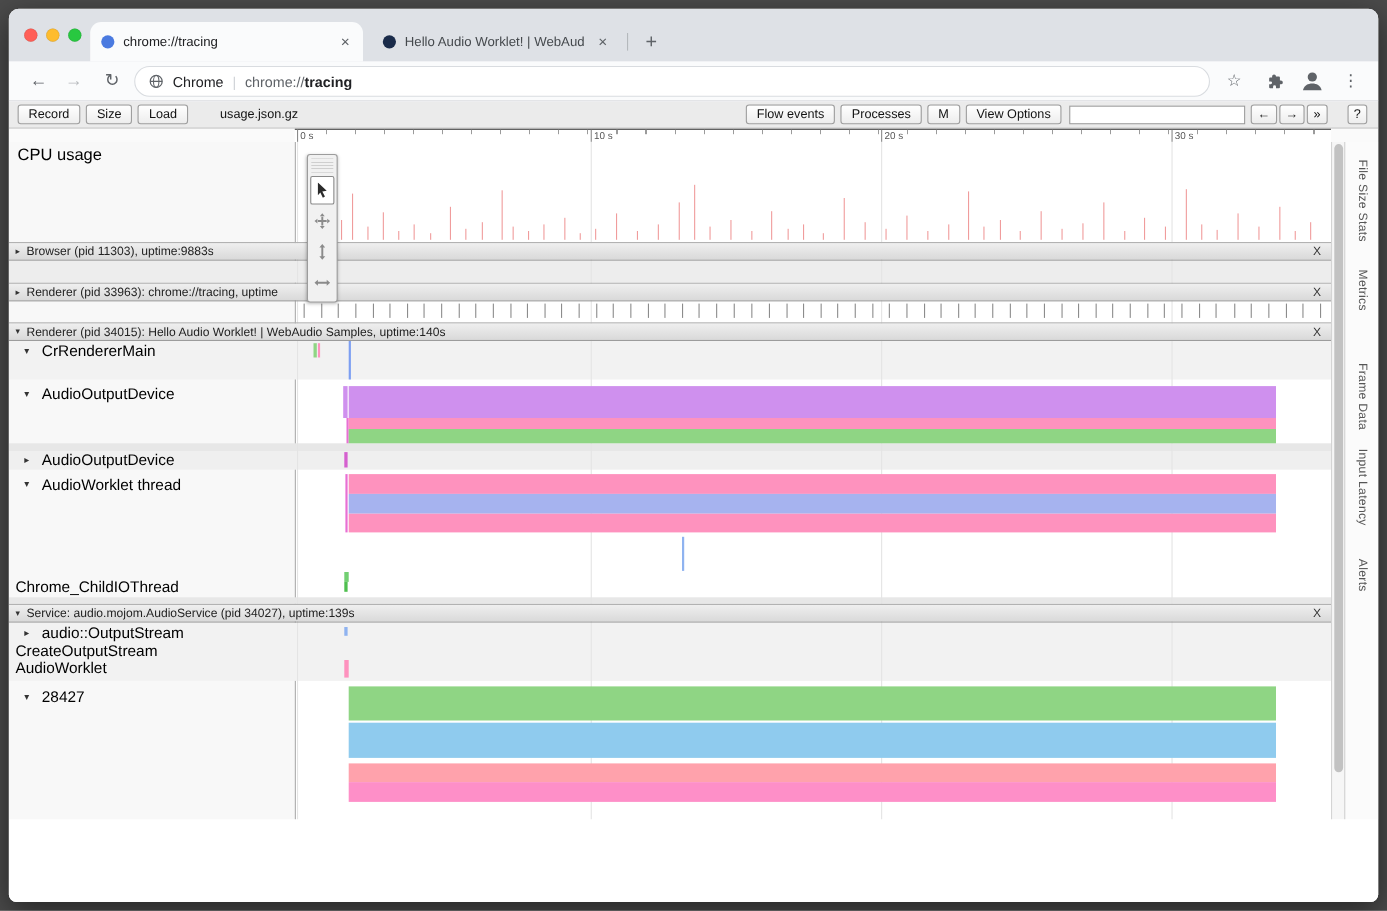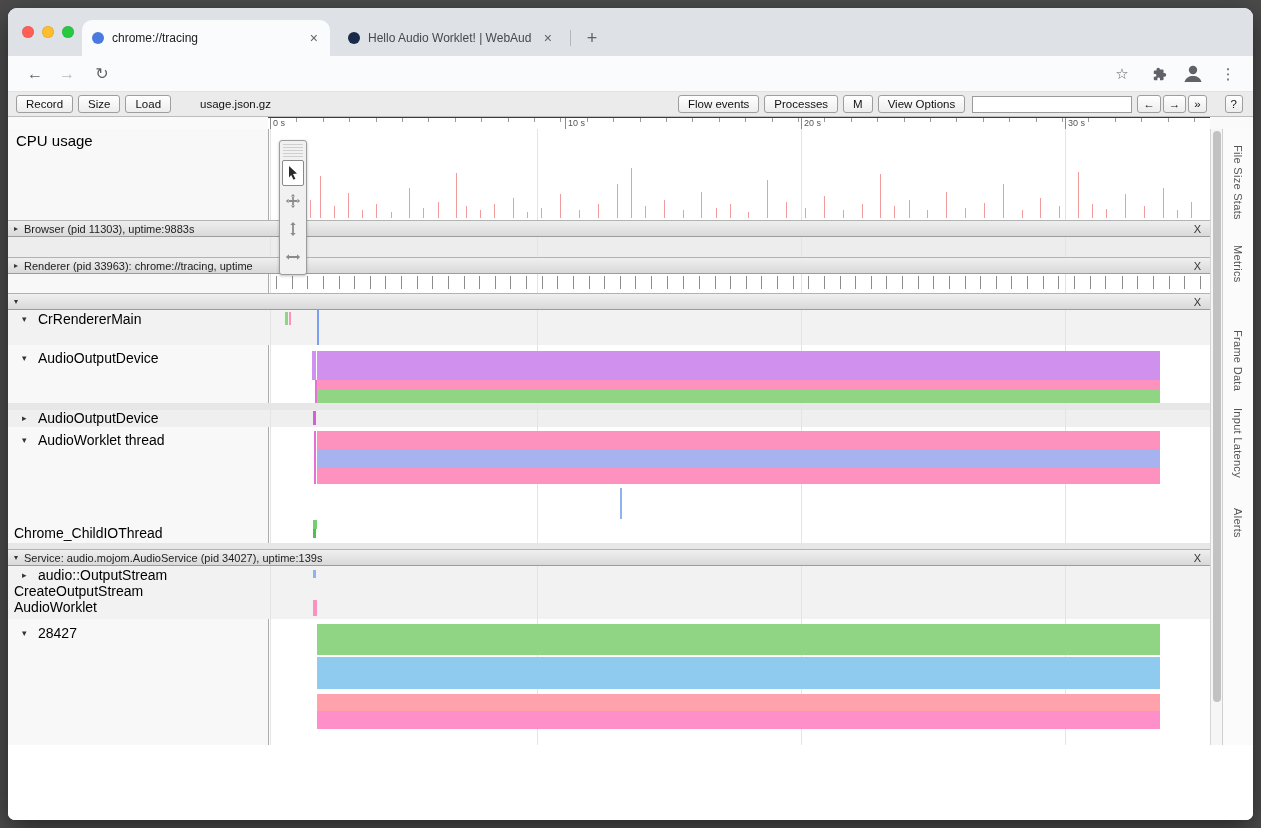--- a/index.html
+++ b/index.html
@@ -121,20 +121,31 @@
       <span class="tab-x">×</span>
     </div>
     <span class="tab-divider"></span>
     <span class="newtab">+</span>
   </div>
 
   <div class="navbar">
     <span class="nav-btn" style="left:15px">←</span>
     <span class="nav-btn disabled" style="left:47px">→</span>
     <span class="nav-btn" style="left:82px">↻</span>
+    <div class="omnibox">
+      <svg width="14" height="14" viewBox="0 0 16 16">
+        <circle cx="8" cy="8" r="6.2" fill="none" stroke="#5f6368" stroke-width="1.3"></circle>
+        <ellipse cx="8" cy="8" rx="2.8" ry="6.2" fill="none" stroke="#5f6368" stroke-width="1.1"></ellipse>
+        <line x1="1.8" y1="8" x2="14.2" y2="8" stroke="#5f6368" stroke-width="1.1"></line>
+      </svg>
+      <span class="site">Chrome</span>
+      <span class="sep">|</span>
+      <span class="scheme">chrome://</span>
+        <span class="host">tracing</span>
+    </div>
     <span class="nav-btn" style="left:1102px;font-size:15px">☆</span>
     <svg class="nav-ic" style="left:1144px;top:10px" width="16" height="16" viewBox="0 0 18 18">
       <path d="M7 2a2 2 0 0 0-2 2v1H3a1 1 0 0 0-1 1v3h1.5a1.5 1.5 0 0 1 0 3H2v3a1 1 0 0 0 1 1h3v-1.5a1.5 1.5 0 0 1 3 0V16h3a1 1 0 0 0 1-1v-3h1a2 2 0 0 0 0-4h-1V5a1 1 0 0 0-1-1H9V4a2 2 0 0 0-2-2z" fill="#5f6368"></path>
     </svg>
     <svg class="nav-ic" style="left:1174px;top:7px" width="22" height="22" viewBox="0 0 22 22">
       <circle cx="11" cy="7" r="4.2" fill="#5f6368"></circle>
       <path d="M2.5 19c1.2-4.2 4.5-6 8.5-6s7.3 1.8 8.5 6z" fill="#5f6368"></path>
     </svg>
     <span class="nav-btn" style="left:1208px;font-size:15px">⋮</span>
   </div>
@@ -153,21 +164,21 @@
       <button class="tbtn sq">←</button>
       <button class="tbtn sq">→</button>
       <button class="tbtn sq">»</button>
       <button class="tbtn sq help">?</button>
     </div>
   </div>
 
   <div class="ruler-row">
     <div class="ruler" id="ruler">
         <span class="rlabel" style="left: 2px;">0 s</span>
-        <span class="rlabel" style="left: 269px; margin-left: 28px;">10 s</span>
+        <span class="rlabel" style="left: 269px;">10 s</span>
         <span class="rlabel" style="left: 533px;">20 s</span>
         <span class="rlabel" style="left: 797px;">30 s</span>
       </div>
   </div>
 
   <div class="trace-main" id="trace-main">
     <div class="leftpanel-bg"></div>
     <div class="vline"></div>
     <div id="dyn">
         <div style="position: absolute; left: 0px; top: 108px; width: 1202px; height: 20px; background: rgb(237, 237, 237);"></div>
@@ -321,20 +332,21 @@
           <span class="ptext">Browser (pid 11303), uptime:9883s</span>
           <span class="px">X</span>
         </div>
         <div class="phead" style="position: absolute; left: 0px; top: 128px; width: 1202px; height: 17px;">
           <span class="parrow">▸</span>
           <span class="ptext">Renderer (pid 33963): chrome://tracing, uptime</span>
           <span class="px">X</span>
         </div>
         <div class="phead" style="position: absolute; left: 0px; top: 164px; width: 1202px; height: 17px;">
           <span class="parrow">▾</span>
+          <span class="ptext">Renderer (pid 34015): Hello Audio Worklet! | WebAudio Samples, uptime:140s</span>
           <span class="px">X</span>
         </div>
         <div class="phead" style="position: absolute; left: 0px; top: 420px; width: 1202px; height: 17px;">
           <span class="parrow">▾</span>
           <span class="ptext">Service: audio.mojom.AudioService (pid 34027), uptime:139s</span>
           <span class="px">X</span>
         </div>
         <div class="tlabel" style="position: absolute; left: 8px; top: 3px; font-size: 15px;">
           <span>CPU usage</span>
         </div>

